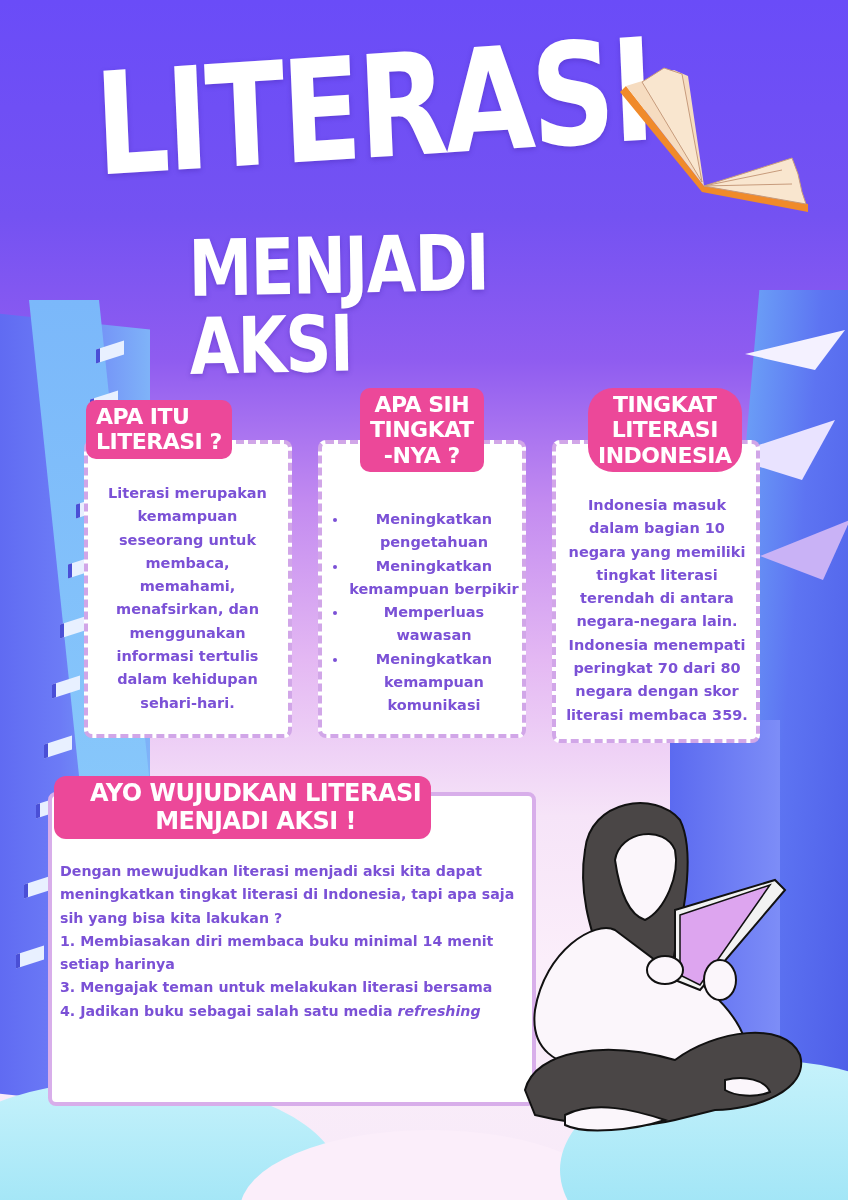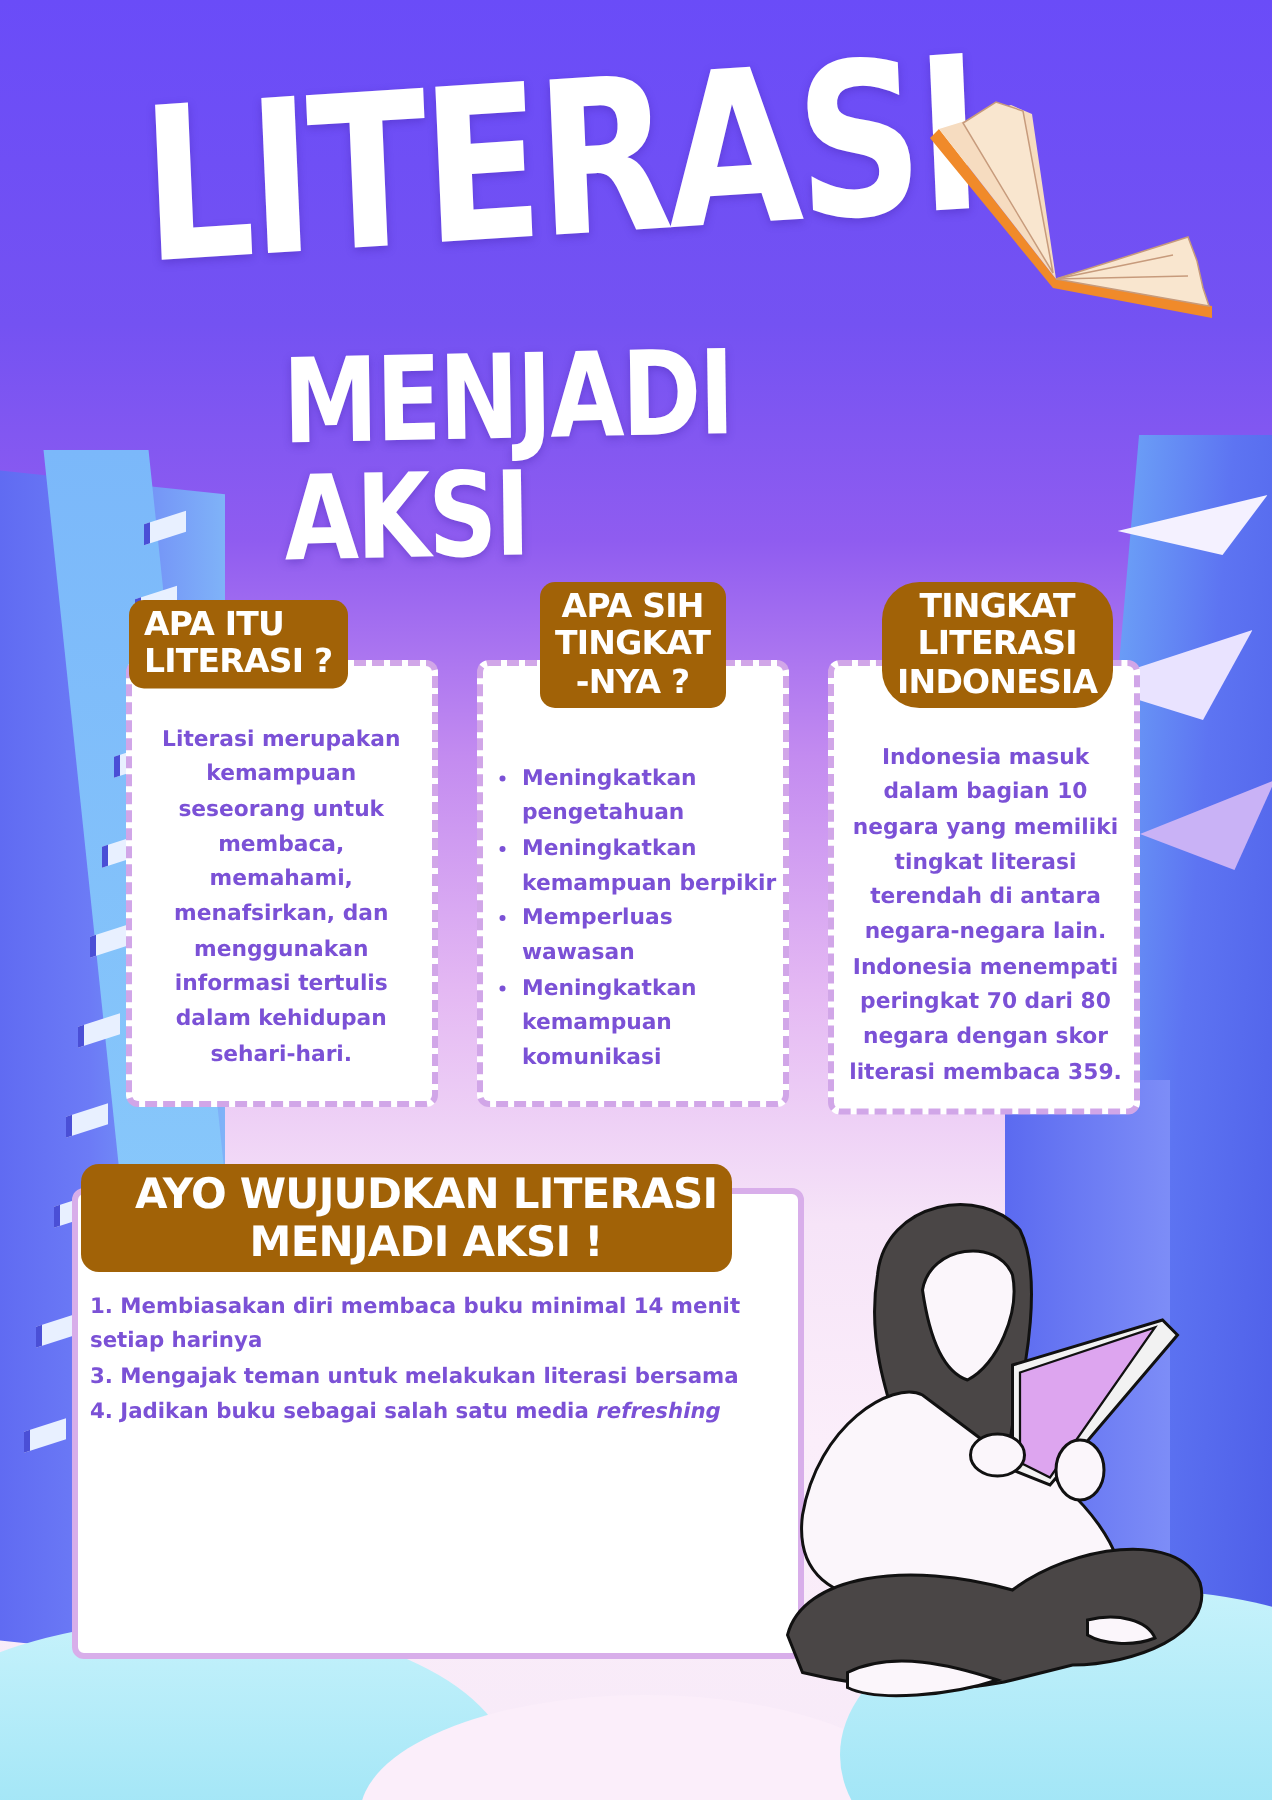--- a/index.html
+++ b/index.html
@@ -49,30 +49,30 @@
 
   
   .cloud { position: absolute; border-radius: 50%; background: linear-gradient(180deg, #c6f2fb, #8fdff4); }
 
   
   .card {
     position: absolute; background: #ffffff; border-radius: 8px;
     border: 4px dashed #d1a6e8;
   }
   .badge {
-    position: absolute; background: #a16207; color: #ffffff;
+    position: absolute; background: #ec4899; color: #ffffff;
     font-weight: 700; border-radius: 10px; text-align: center;
     padding: 4px 10px; line-height: 1.15; letter-spacing: -0.5px;
   }
   .body-text {
     position: absolute; color: #7b51d6; font-weight: 700;
     font-size: 14.5px; line-height: 23.3px; text-align: center;
   }
   ul.benefits { margin: 0; padding-left: 18px; }
-  ul.benefits li { margin: 0; }
+  ul.benefits li { margin: 0; text-align: center; }
   ul.benefits li::marker { color: #7b51d6; }
 
   .action-card {
     position: absolute; left: 48px; top: 792px; width: 480px; height: 306px;
     background: #ffffff; border: 4px solid #d8aeea; border-radius: 8px;
   }
   .action-text {
     position: absolute; left: 60px; top: 860px; width: 470px;
     color: #7b51d6; font-weight: 700; font-size: 14.2px; line-height: 23.3px;
   }
@@ -146,25 +146,26 @@
 
 <div class="card" style="left:552px;top:440px;width:200px;height:295px;"></div>
 <div class="badge" style="left:588px;top:388px;font-size:22px;border-radius:25px;">
   <div>TINGKAT</div>
   <div>LITERASI</div>
   <div>INDONESIA</div>
 </div>
 <div class="body-text" style="left:562px;top:494px;width:190px;">Indonesia masuk dalam bagian 10 negara yang memiliki tingkat literasi terendah di antara negara-negara lain. Indonesia menempati peringkat 70 dari 80 negara dengan skor literasi membaca 359.</div>
 
 <div class="action-card"></div>
-<div class="badge" style="left:54px;top:776px;font-size:28px;border-radius:12px;padding-left:36px;">
+<div class="badge" style="left:54px;top:776px;font-size:24px;border-radius:12px;padding-left:36px;">
   <div>AYO WUJUDKAN LITERASI</div>
   <div>MENJADI AKSI !</div>
 </div>
 <div class="action-text">
+  <p>Dengan mewujudkan literasi menjadi aksi kita dapat meningkatkan tingkat literasi di Indonesia, tapi apa saja sih yang bisa kita lakukan ?</p>
   <p>1. Membiasakan diri membaca buku minimal 14 menit setiap harinya</p>
   <p>3. Mengajak teman untuk melakukan literasi bersama</p>
   <p><span>4. Jadikan buku sebagai salah satu media</span> <i>refreshing</i></p>
 </div>
 
 <svg class="girl" viewBox="0 0 300 360">
 
   <path d="M70,70 C75,20 140,10 165,40 C180,70 170,130 160,170 L150,230 L100,230 C90,180 60,130 70,70 Z" fill="#4a4646" stroke="#111" stroke-width="2"></path>
 
   <path d="M100,80 C105,50 150,45 160,70 C165,95 150,130 130,140 C115,135 105,115 100,80 Z" fill="#fbf6fb" stroke="#111" stroke-width="2"></path>

